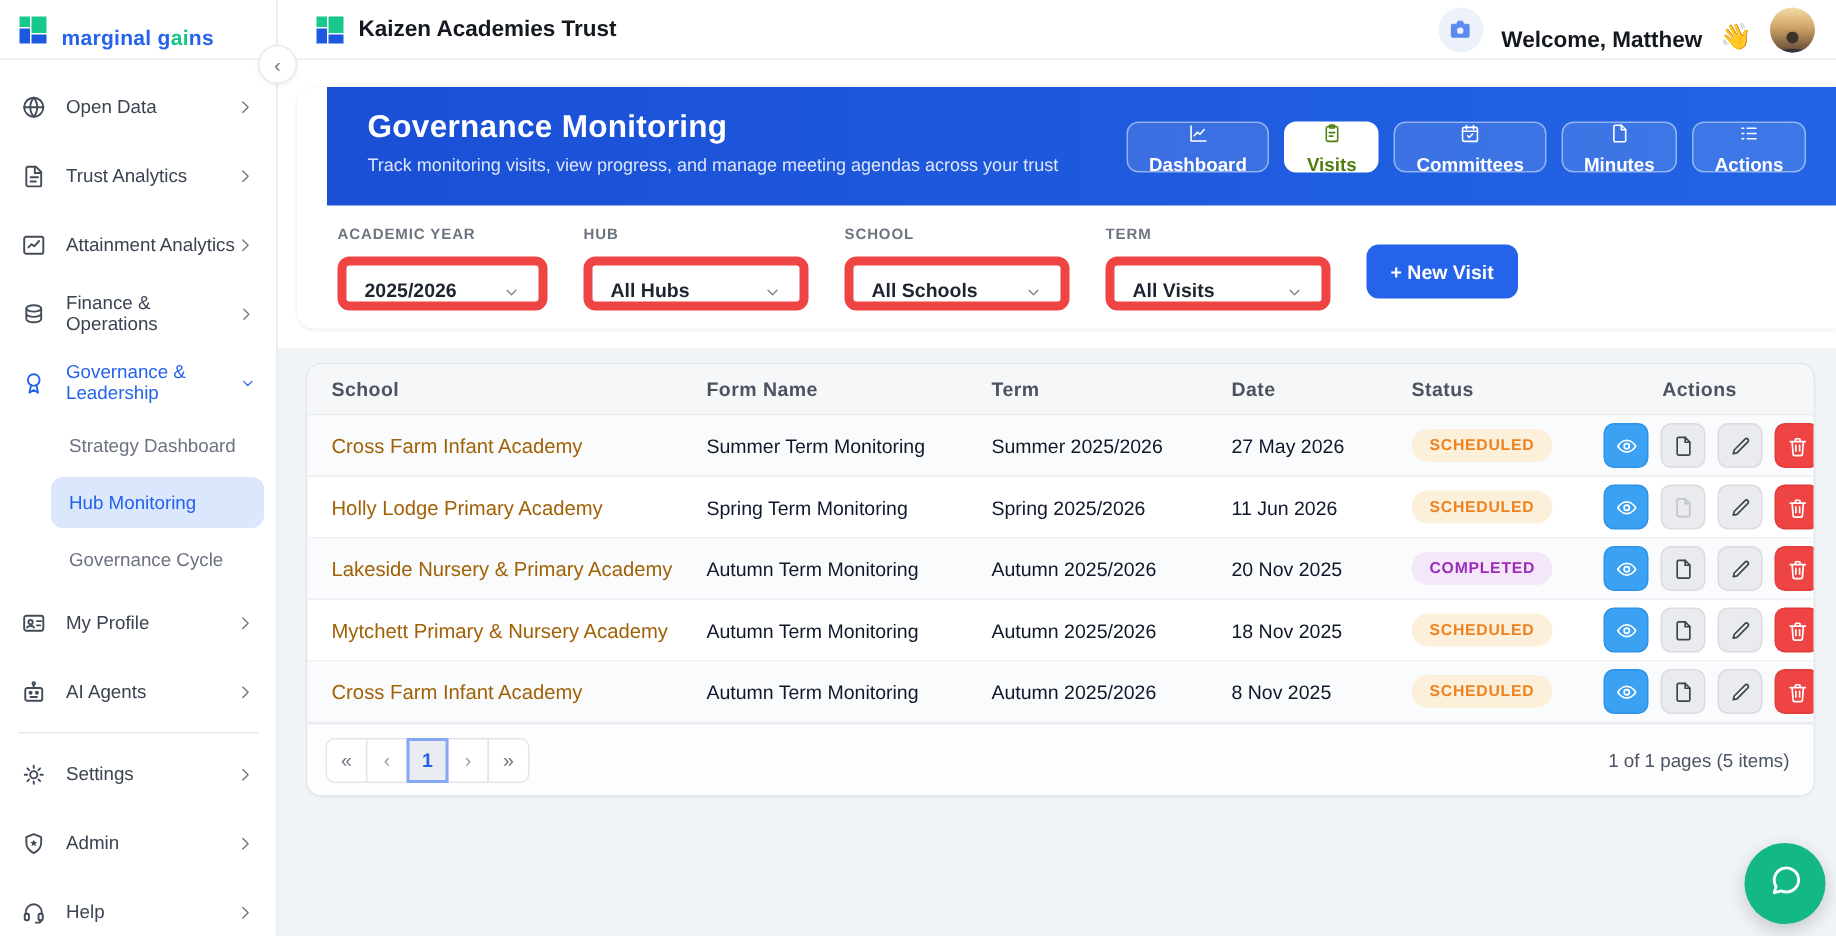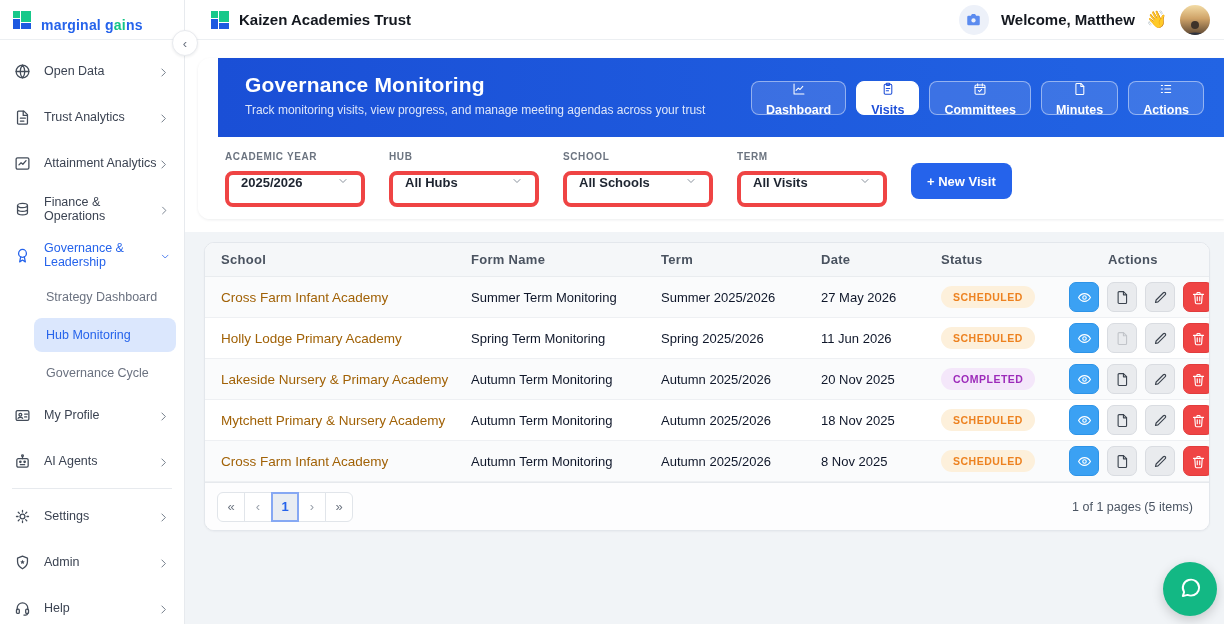--- a/index.html
+++ b/index.html
@@ -26,43 +26,43 @@
   .nav-item.active .chev svg { transform:rotate(90deg); }
   .sub-item { height:38px; display:flex; align-items:center; margin:0 8px 0 34px; padding-left:12px; border-radius:8px; font-size:12.5px; color:#6b7280; cursor:pointer; }
   .sub-item.active { background:#dbe7fd; color:#2563eb; font-weight:500; height:34px; margin-top:2px; margin-bottom:2px; }
   .nav-divider { height:1px; background:#e7eaee; margin:4px 12px; }
   .collapse-btn { position:absolute; left:172px; top:30px; width:26px; height:26px; background:#fff; border:1px solid #e8eaee; border-radius:50%; display:flex; align-items:center; justify-content:center; color:#6b7280; font-size:13px; box-shadow:0 1px 3px rgba(16,24,40,.08); z-index:9; cursor:pointer; }
 
   
   .topbar { position:absolute; left:185px; top:0; right:0; height:40px; background:#fff; border-bottom:1px solid #eceff2; display:flex; align-items:center; padding:0 14px 0 26px; z-index:4; }
   .trust { display:flex; align-items:center; gap:10px; }
   .trust-name { font-size:15px; font-weight:700; color:#14181f; }
-  .topbar-right { margin-left:auto; display:flex; align-items:center; gap:12px; }
+  .topbar-right { margin-left:auto; display:flex; align-items:flex-end; gap:12px; }
   .camera-btn { width:30px; height:30px; border-radius:50%; background:#edf1f9; display:flex; align-items:center; justify-content:center; color:#5b8bef; cursor:pointer; }
   .welcome { font-size:15px; font-weight:700; color:#14181f; }
   .wave { font-size:17px; }
   .avatar { width:30px; height:30px; border-radius:50%; background:linear-gradient(180deg,#f3dca6 0%,#cfa368 45%,#5d4733 100%); position:relative; overflow:hidden; cursor:pointer; }
   .avatar svg { position:absolute; left:50%; bottom:-2px; transform:translateX(-50%); }
 
   
   .content { position:absolute; left:185px; top:40px; right:0; bottom:0;
     background:linear-gradient(180deg,#ffffff 0px,#ffffff 192px,#f1f4f7 192px,#f1f4f7 100%); }
 
   .hero-card { margin:18px 0 0 13px; border-radius:12px 0 0 12px; box-shadow:0 1px 3px rgba(16,24,40,.08); overflow:hidden; }
   .hero { background:linear-gradient(90deg,#1a4fd6,#2264e4); padding:15px 20px 16px 27px; position:relative; height:79px;margin-left:20px; }
   .hero-title { color:#fff; font-size:21px; font-weight:700; letter-spacing:.2px; }
   .hero-sub { color:rgba(255,255,255,.85); font-size:12px; margin-top:6px; }
   .hero-tabs { position:absolute; right:20px; top:50%; transform:translateY(-50%); display:flex; gap:10px; }
   .hero-tab { height:34px; display:flex; align-items:center; gap:7px; padding:0 14px; border-radius:8px; background:rgba(255,255,255,.13); border:1px solid rgba(255,255,255,.45); color:#fff; font-size:12.5px; font-weight:600; cursor:pointer;flex-direction:column; }
   .hero-tab .ic { width:14px; height:14px; }
-  .hero-tab.active { background:#fff; border-color:#fff; color:#1d4ed8; }
+  .hero-tab.active { background:#fff; border-color:#fff; color:#4d7c0f; }
 
   .filters { background:#fff; padding:14px 24px 20px 27px; display:flex; gap:24px; height:82px; }
   .field .flabel { font-size:10px; font-weight:600; letter-spacing:.6px; color:#6c7480; text-transform:uppercase; margin-bottom:9px; }
-  .select { height:36px; background:#fff; border:4px solid #ef4444; border-radius:8px; display:flex; align-items:flex-start; padding:0 12px; font-size:13px; font-weight:600; color:#1d2430; cursor:pointer; }
+  .select { height:36px; background:#fff; border:6px solid #ef4444; border-radius:8px; display:flex; align-items:flex-end; padding:0 12px; font-size:13px; font-weight:600; color:#1d2430; cursor:pointer; }
   .select .chev { margin-left:auto; color:#7d8692; width:12px; height:12px; }
   .btn-primary { align-self:flex-end; margin-bottom:0; height:36px; background:#2563eb; color:#fff; border:none; border-radius:8px; font-size:13px; font-weight:600; padding:0 16px; cursor:pointer; font-family:"Liberation Sans",sans-serif; }
 
   
   .table-card { margin:23px 14px 0 19px; background:#fff; border:1px solid #e3e7ec; border-radius:10px; overflow:hidden; box-shadow:0 1px 2px rgba(16,24,40,.04); }
   .trow { display:grid; grid-template-columns:250px 190px 160px 120px 128px 1fr; align-items:center; padding:0 12px 0 16px; }
   .thead { height:34px; background:#f5f7f9; border-bottom:1px solid #e9ecef; }
   .thead .th { font-size:13px; font-weight:600; color:#4a5360; letter-spacing:.3px; }
   .thead .th.actions { text-align:center; }
   .tbody .trow { height:41px; border-bottom:1px solid #eef0f3; }

